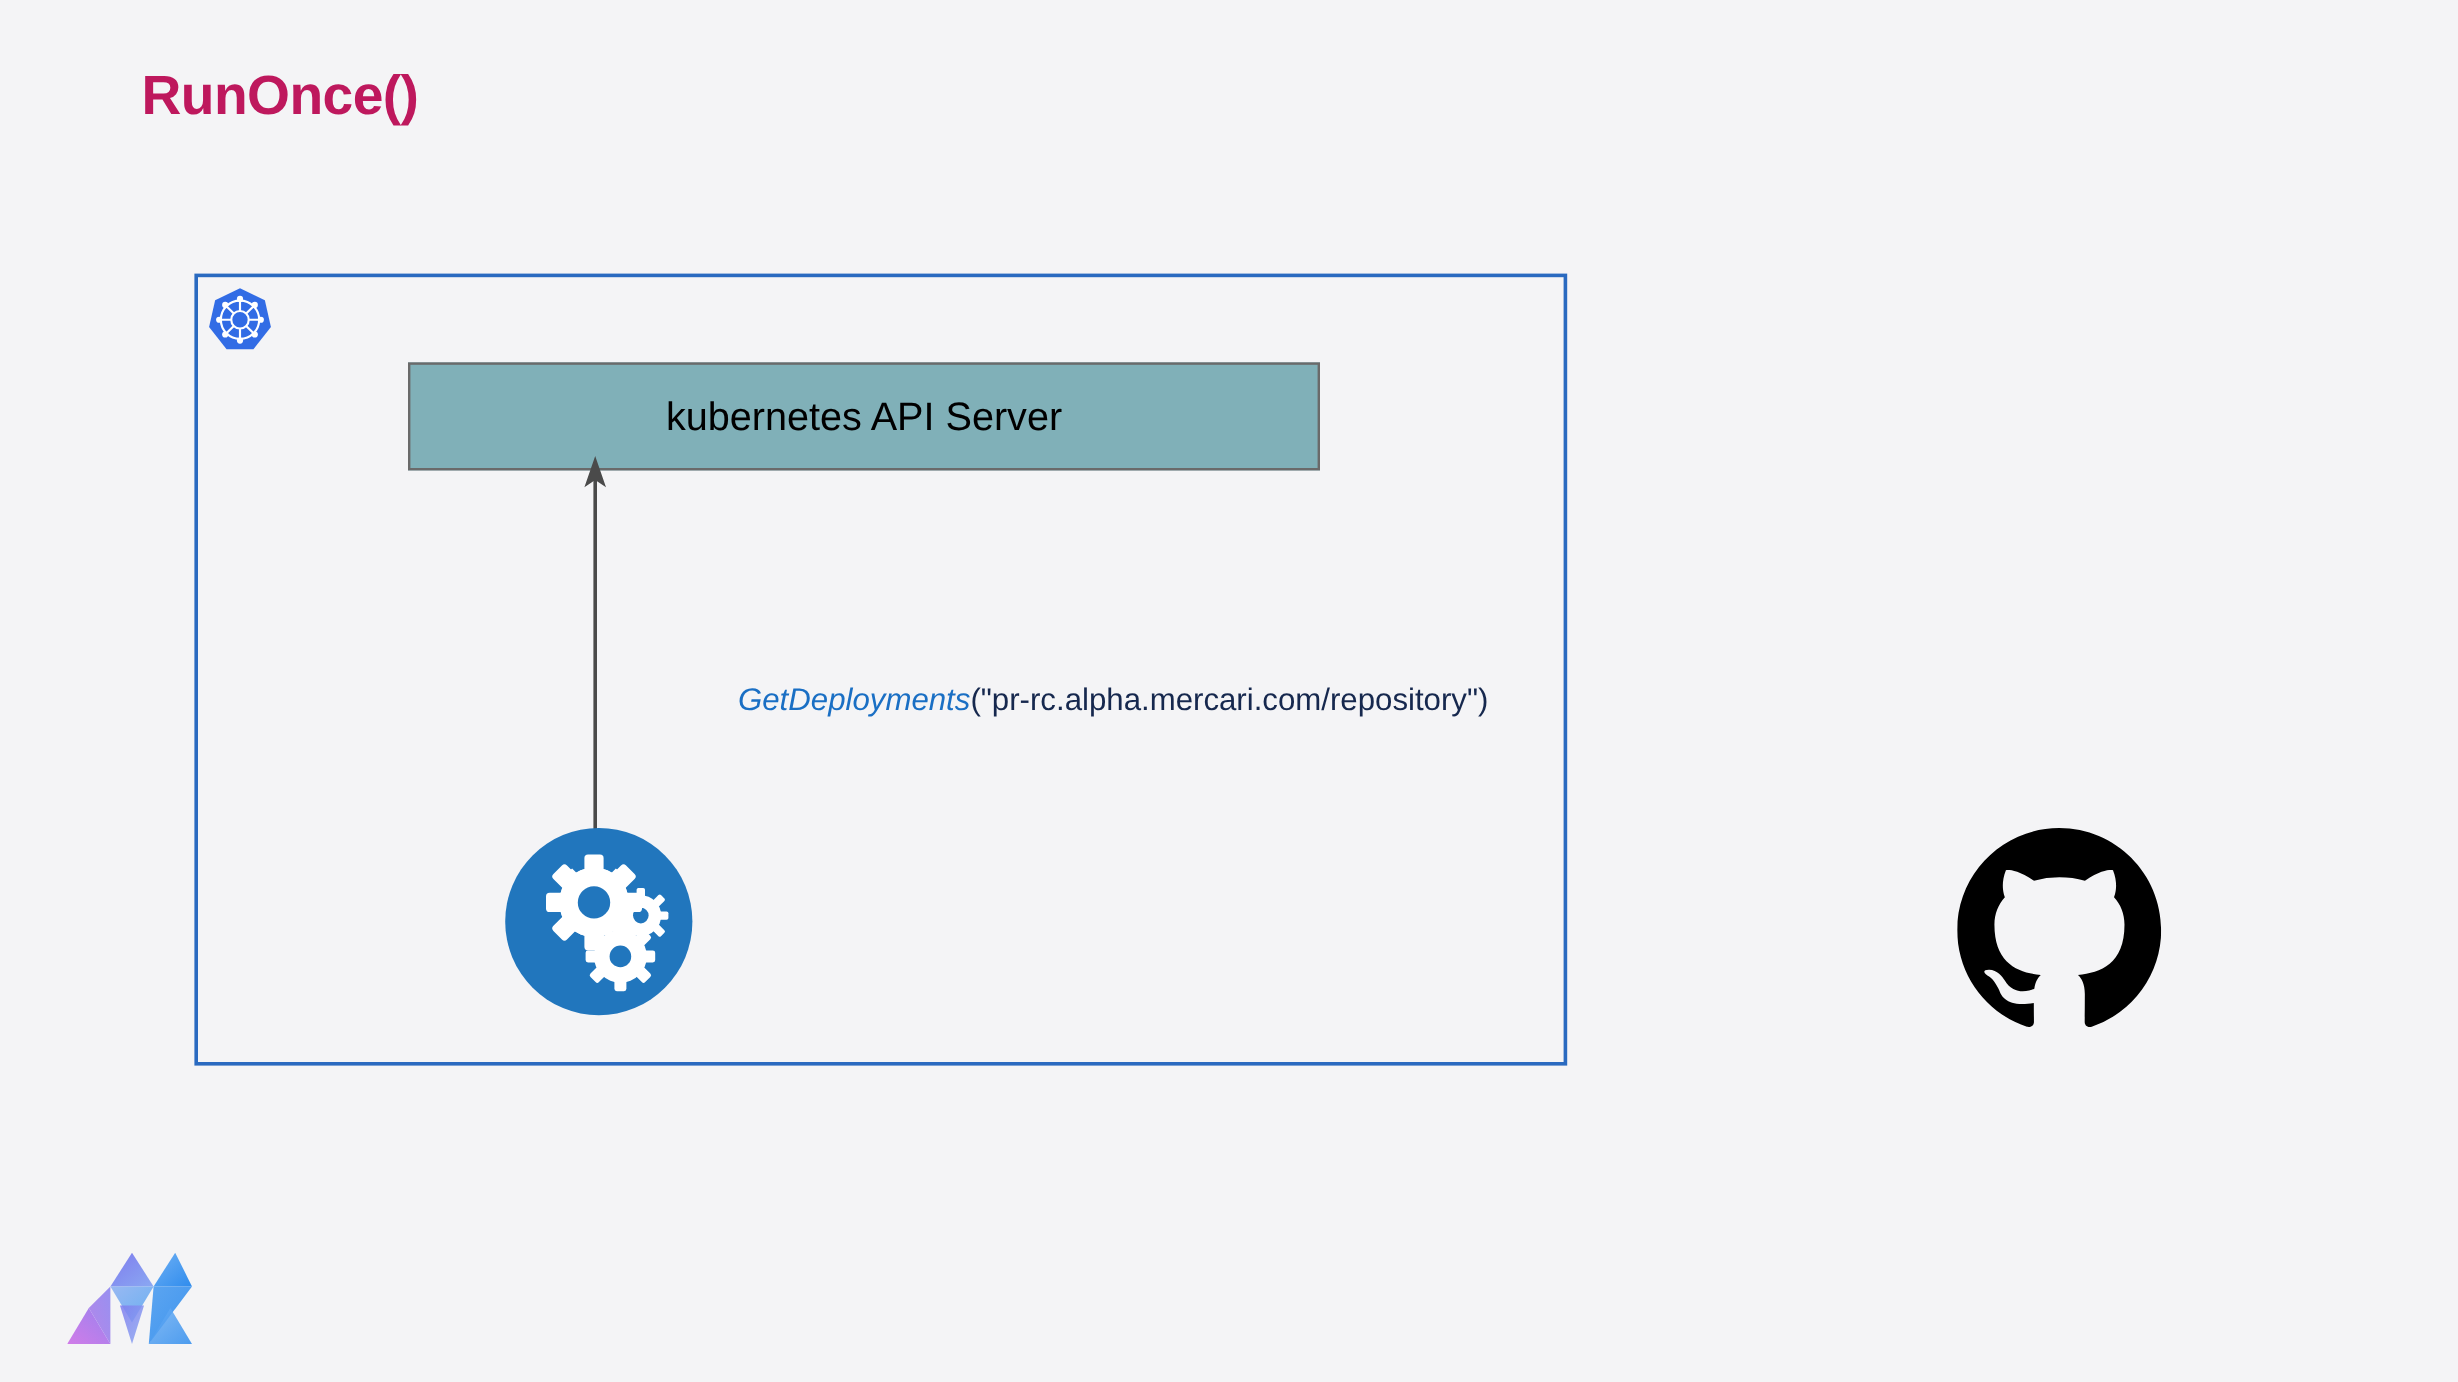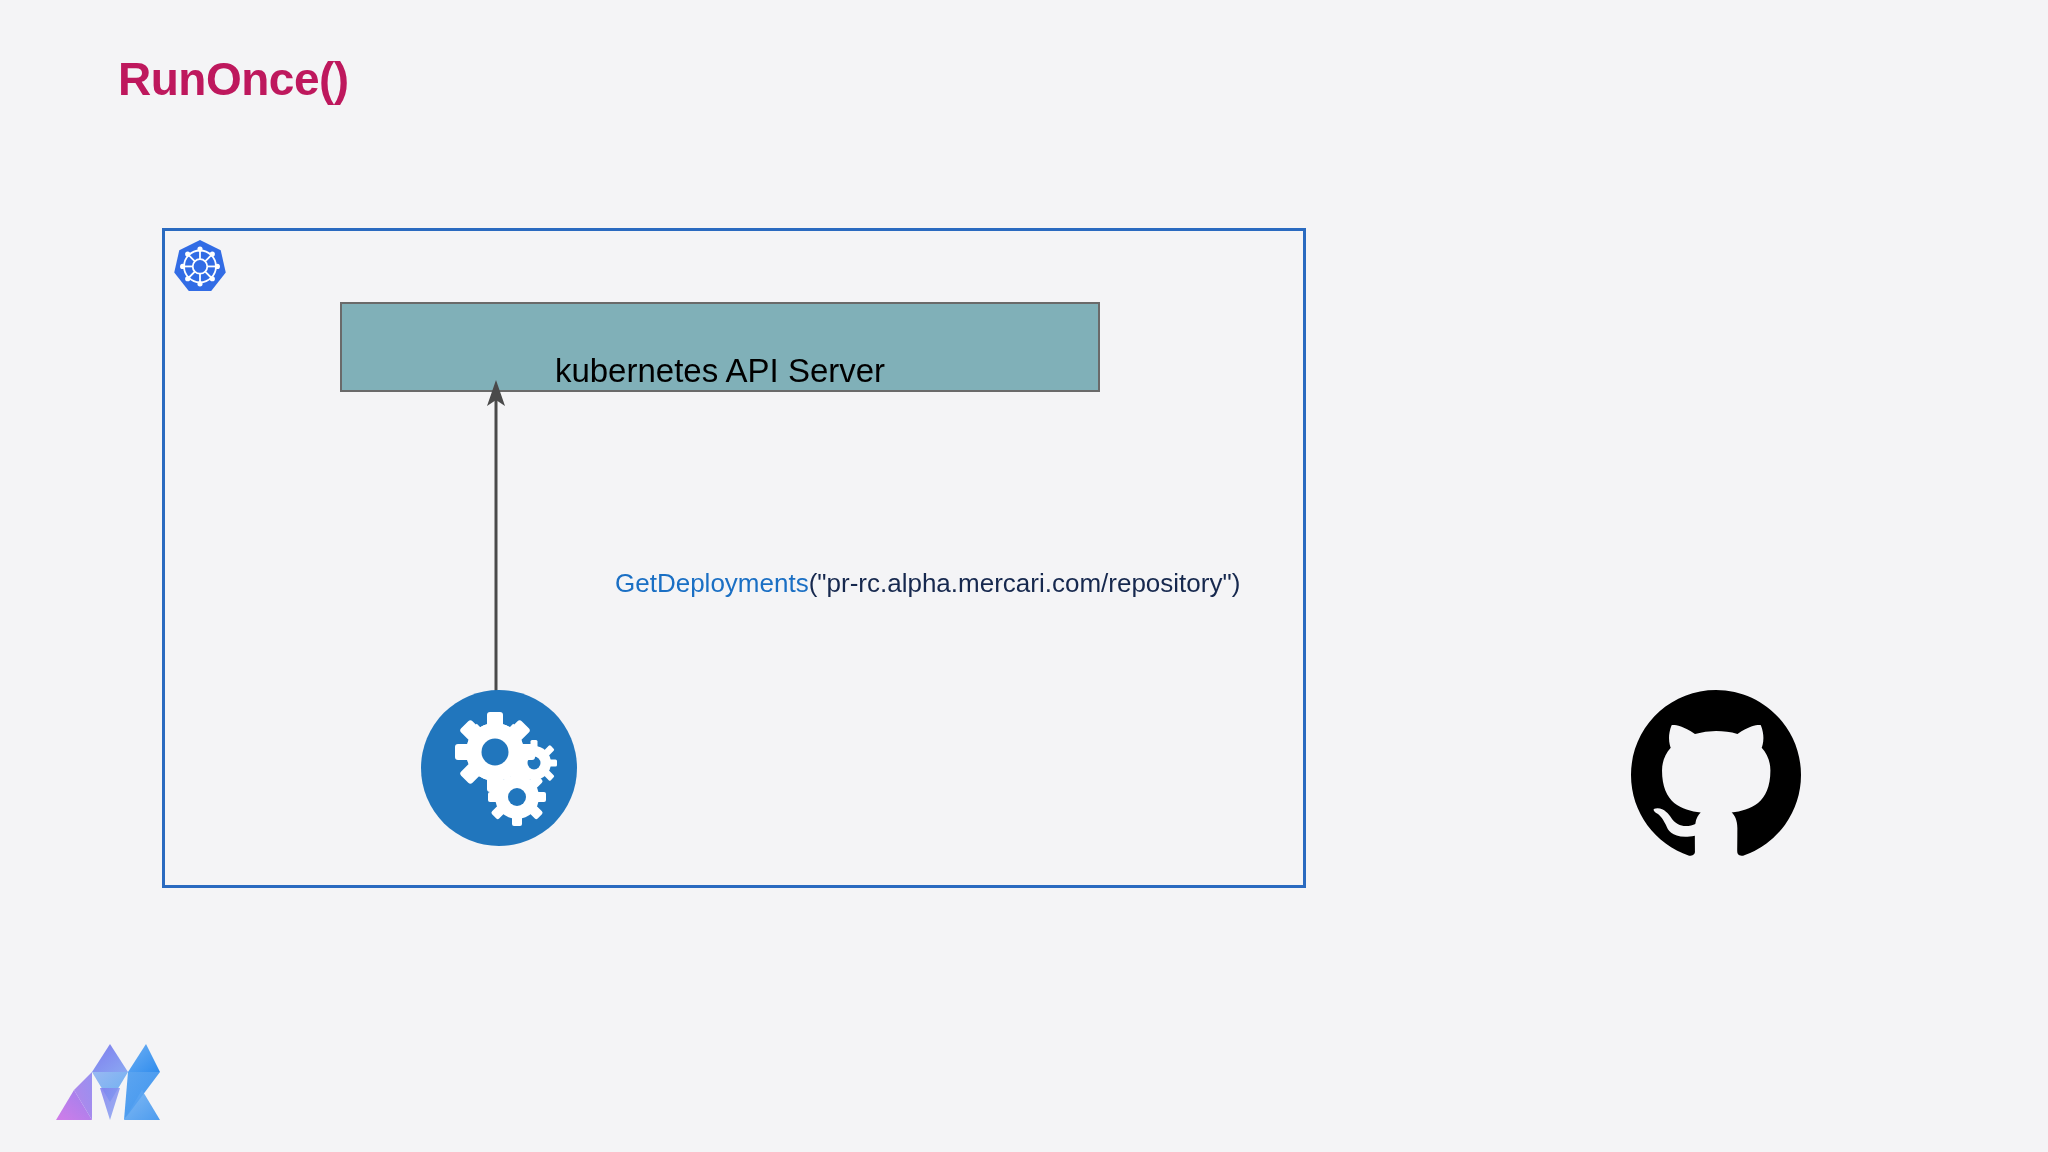--- a/index.html
+++ b/index.html
@@ -52,21 +52,21 @@
   .api-server {
     position: absolute;
     left: 340px;
     top: 302px;
     width: 760px;
     height: 90px;
     background: #80b0b8;
     border: 2px solid #6a6a6a;
     box-sizing: border-box;
     display: flex;
-    align-items: flex-end;
+    align-items: center;
     justify-content: center;
   }
   .api-server-label {
     font-size: 33px;
     color: #000000;
     white-space: nowrap;
   }
 
   
   .arrow {
@@ -97,21 +97,21 @@
   }
 
   
   .call-label {
     position: absolute;
     left: 615px;
     top: 568px;
     font-size: 26px;
     white-space: nowrap;
   }
-  .call-fn  { color: #1a6fc4; }
+  .call-fn  { color: #1a6fc4; font-style: italic; }
   .call-arg { color: #16284e; }
 
   
   .github-mark {
     position: absolute;
     left: 1631px;
     top: 690px;
     width: 170px;
     height: 170px;
   }

